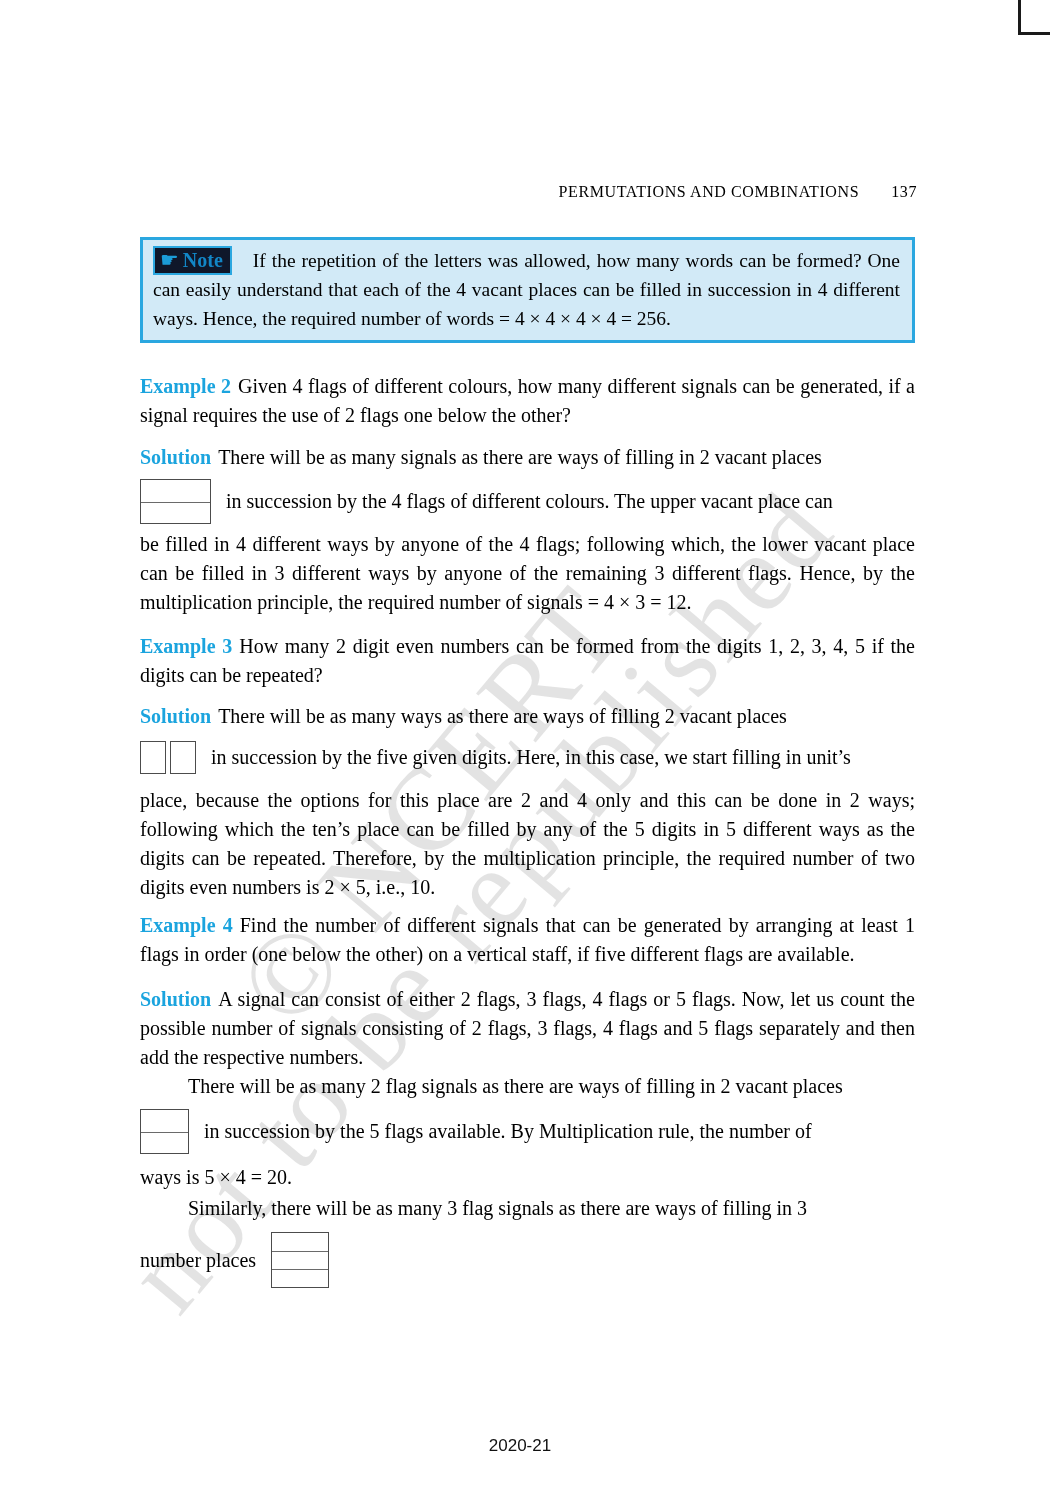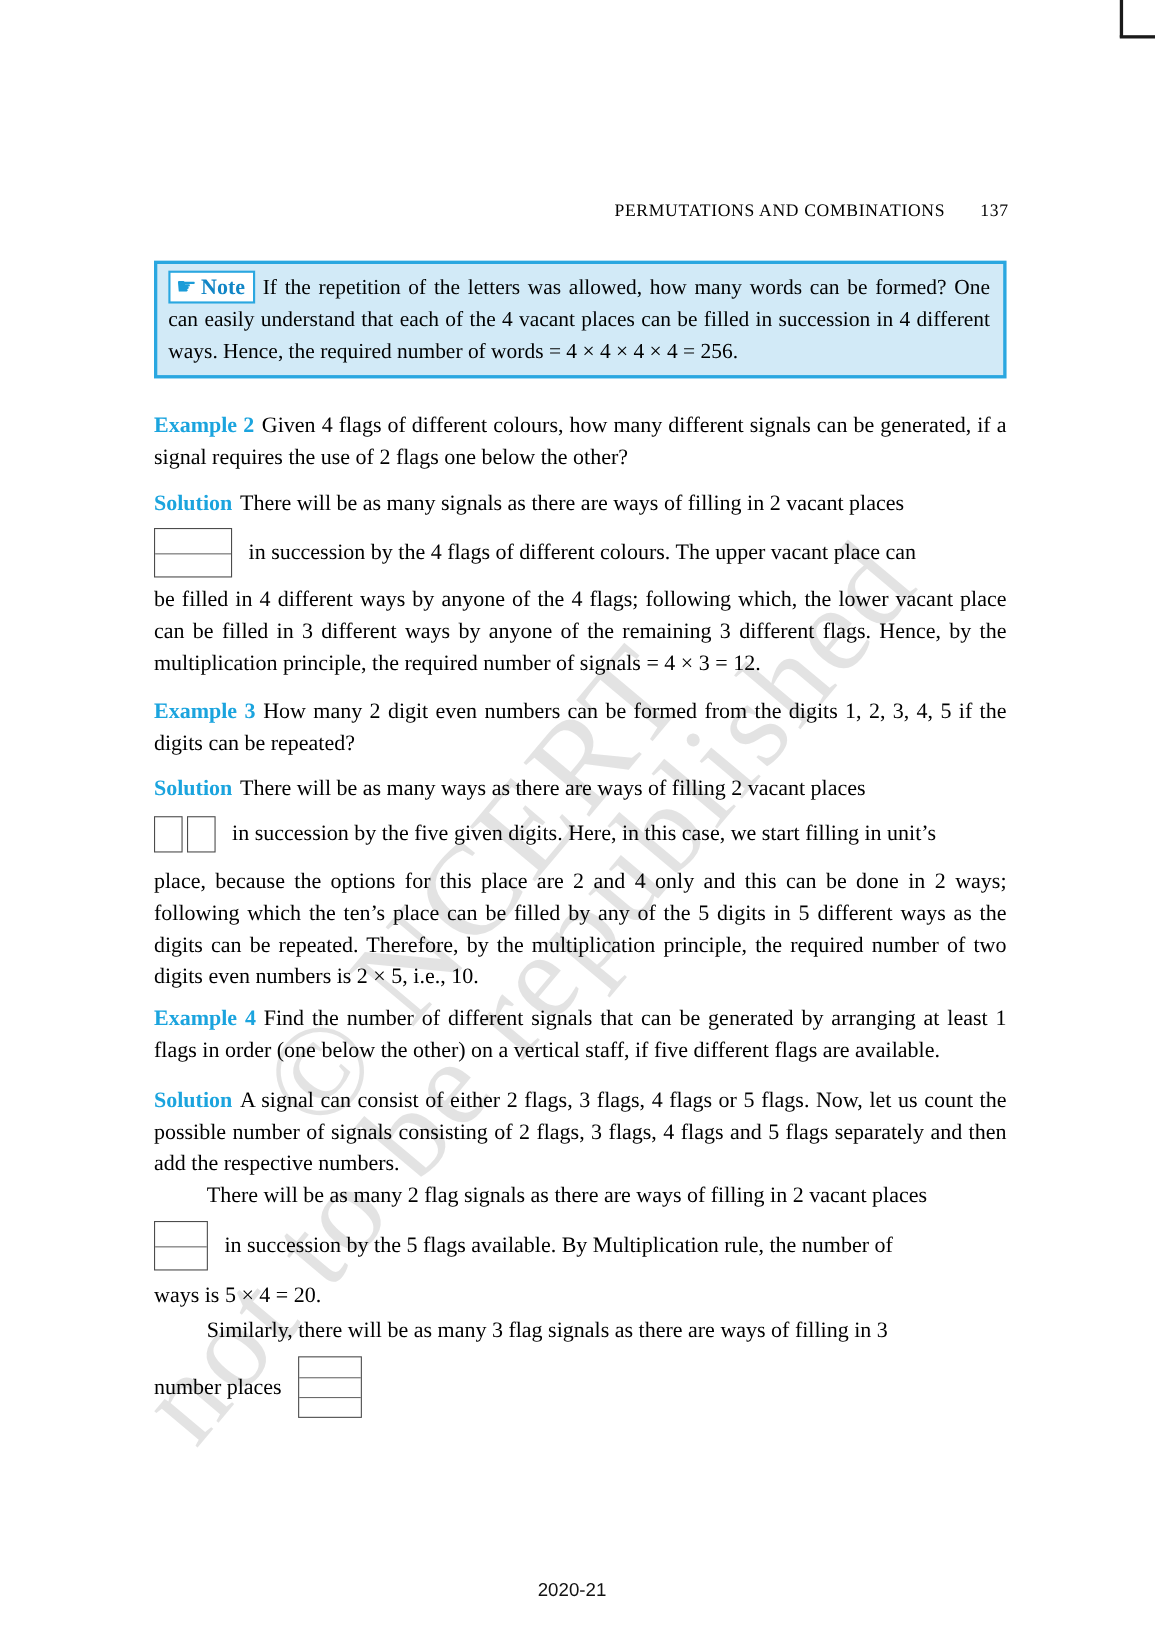--- a/index.html
+++ b/index.html
@@ -33,22 +33,22 @@
   .content { position:absolute; left:140px; top:237px; width:775px; z-index:1; }
 
   p, .para { margin:0; font-size:20px; line-height:29px; text-align:justify; }
 
   .note-box {
     border:3px solid #2aa7e0; background:#d2eaf7;
     padding:6px 12px 7px 10px; box-sizing:border-box;
   }
   .note-box .para { font-size:19.5px; line-height:29px; }
   .note-label {
-    display:inline-block; background:#ffffff; border:2px solid #2aa7e0;
-    padding:0 7px 0 5px; margin-right:7px; line-height:24px; vertical-align:baseline;
+    display:inline-block; background:#0f172a; border:2px solid #2aa7e0;
+    padding:0 7px 0 5px; margin-right:21px; line-height:24px; vertical-align:baseline;
     white-space:nowrap;
   }
   .hand-icon { color:#1b9cd8; font-size:21px; margin-right:4px; }
   .note-word { color:#1286c6; font-weight:bold; font-size:20px; }
 
   .ex-label { color:#1ba4de; font-weight:bold; padding-right:7px; }
   .sol-label { color:#1ba4de; font-weight:bold; padding-right:7px;font-family:Liberation Serif, serif; }
 
   .mt-q2   { margin-top:29px; }
   .mt-sol2 { margin-top:13px; }

